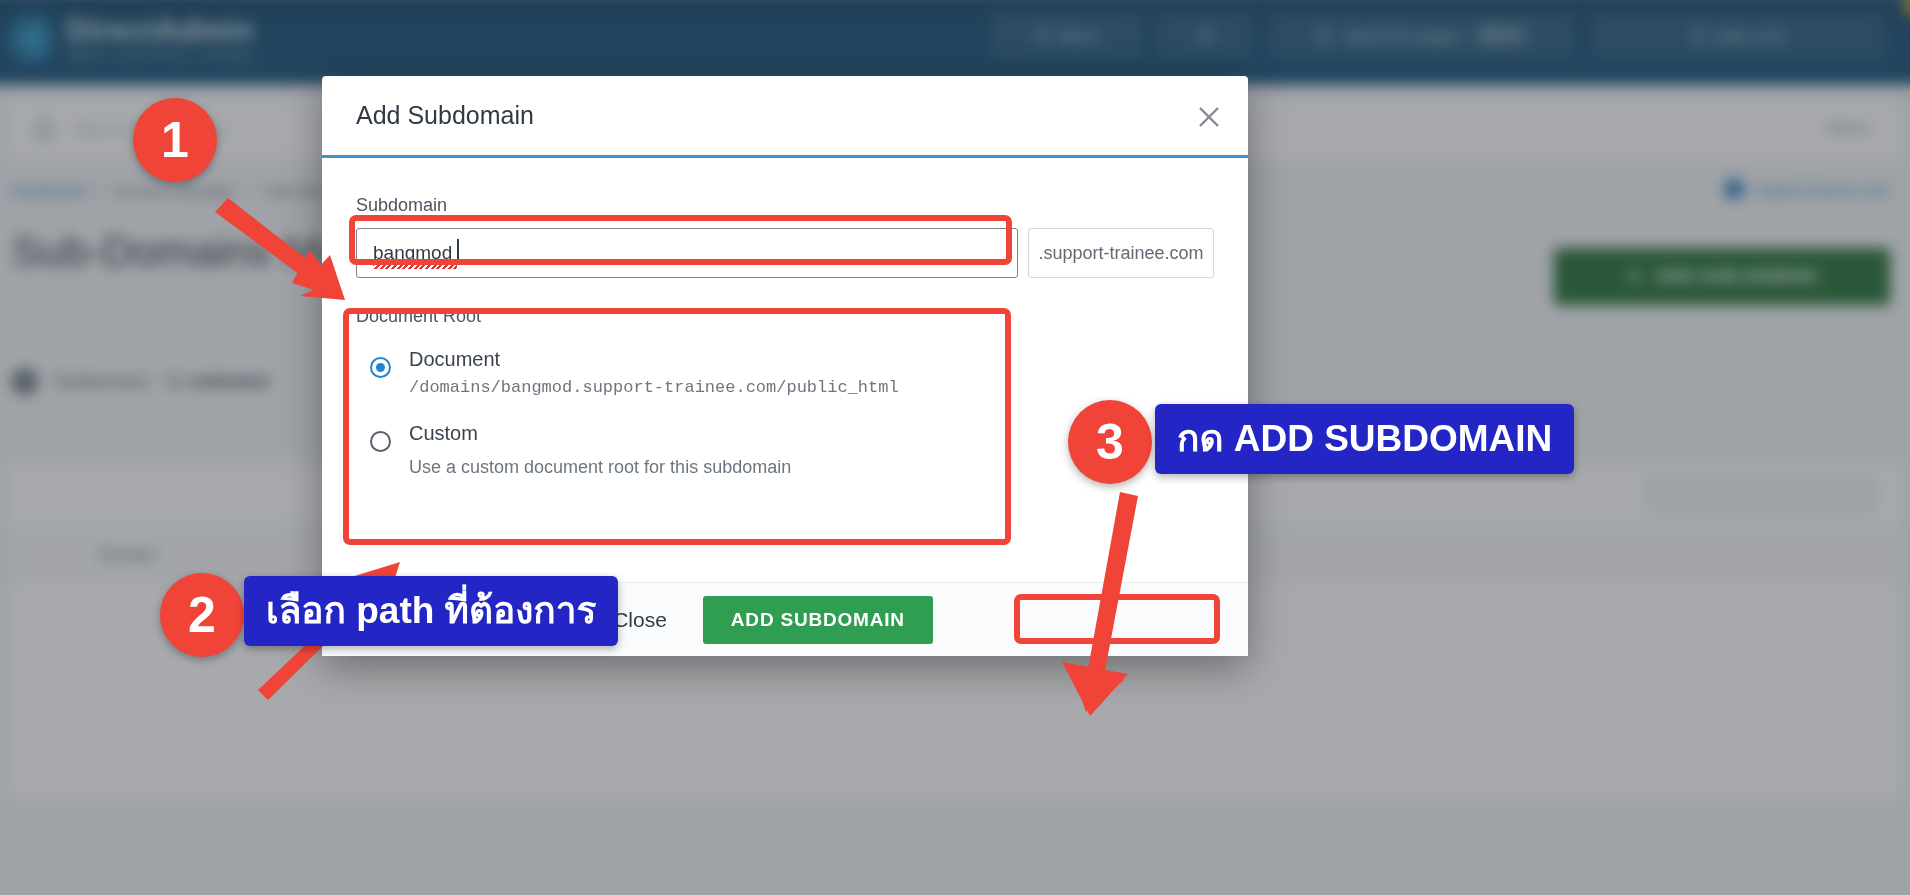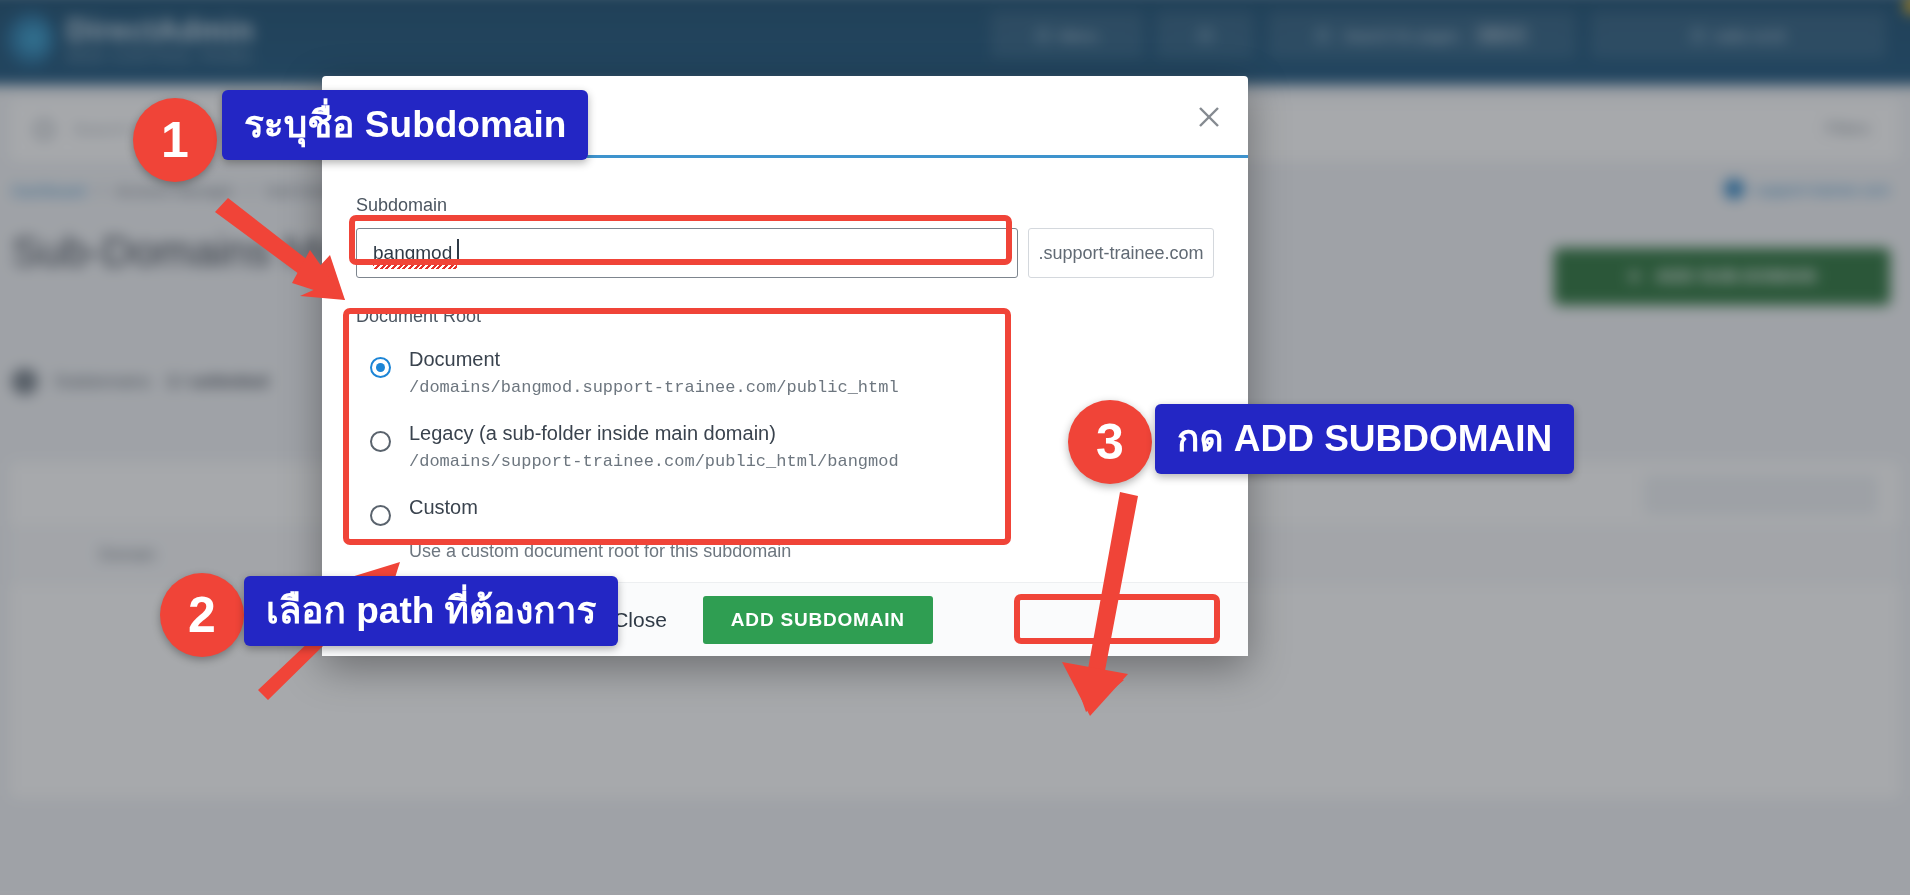--- a/index.html
+++ b/index.html
@@ -168,21 +168,21 @@
   .radio-dot.checked { border-color: #1c85d6; }
   .radio-dot.checked::after {
     content: ""; position: absolute; left: 4px; top: 4px;
     width: 9px; height: 9px; border-radius: 50%; background: #1c85d6;
   }
   .radio-title { font-size: 20px; color: #3a434e; line-height: 28px; }
   .radio-path {
     font-family: Liberation Mono, monospace;
     font-size: 17px; color: #6d767f; line-height: 26px; margin-top: 2px;
   }
-  .radio-desc { font-size: 18px; color: #6d767f; line-height: 26px; margin-top: 17px; }
+  .radio-desc { font-size: 18px; color: #6d767f; line-height: 26px; margin-top: 7px; }
 
   .modal-footer {
     flex: none; height: 74px;
     background: #fafbfc; border-top: 1px solid #edeff1;
     display: flex; align-items: center; justify-content: center;
     gap: 26px; padding-right: 34px;
   }
   .btn-close-text {
     font-size: 21px; color: #2f3a46; cursor: pointer;
     padding: 6px 10px; background: none; border: none;
@@ -336,27 +336,20 @@
       <div class="radio-group">
 
         <div class="radio-item">
           <div class="radio-dot checked"></div>
           <div>
             <div class="radio-title">Document</div>
             <div class="radio-path">/domains/bangmod.support-trainee.com/public_html</div>
           </div>
         </div>
 
-        <div class="radio-item">
-          <div class="radio-dot"></div>
-          <div>
-            <div class="radio-title">Legacy (a sub-folder inside main domain)</div>
-            <div class="radio-path">/domains/support-trainee.com/public_html/bangmod</div>
-          </div>
-        </div>
 
         <div class="radio-item">
           <div class="radio-dot"></div>
           <div>
             <div class="radio-title">Custom</div>
             <div class="radio-desc">Use a custom document root for this subdomain</div>
           </div>
         </div>
 
       </div>
@@ -378,21 +371,20 @@
     <polygon points="345,300 292,283 310,250" fill="#f04438"></polygon>
 
     <path d="M268,700 L378,592 L386,610 L398,565 L352,578 L366,588 L258,690 Z" fill="#f04438"></path>
     <polygon points="400,562 348,578 384,612" fill="#f04438"></polygon>
 
     <path d="M1120,492 L1086,680 L1070,666 L1086,712 L1124,680 L1104,676 L1138,496 Z" fill="#f04438"></path>
     <polygon points="1090,716 1062,662 1128,674" fill="#f04438"></polygon>
   </svg>
 
   <div class="callout-num" id="num1">1</div>
-  <div class="callout-box" id="box1">ระบุชื่อ Subdomain</div>
 
   <div class="callout-num" id="num2">2</div>
   <div class="callout-box" id="box2">เลือก path ที่ต้องการ</div>
 
   <div class="callout-num" id="num3">3</div>
   <div class="callout-box" id="box3">กด ADD SUBDOMAIN</div>
 
 </div>
 
 </body></html>

